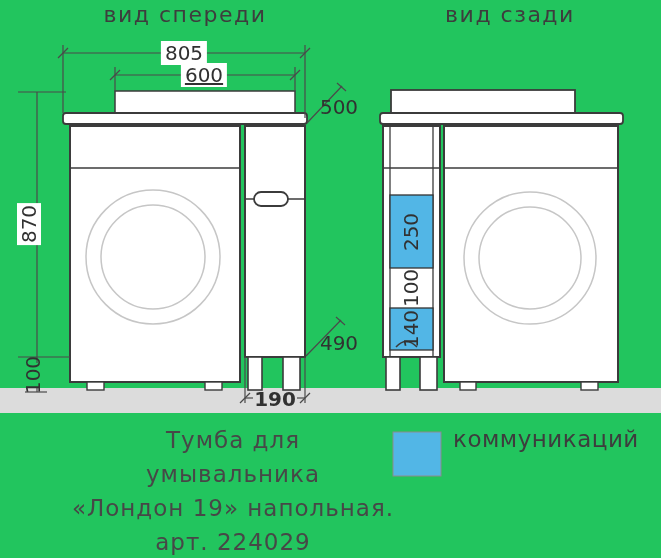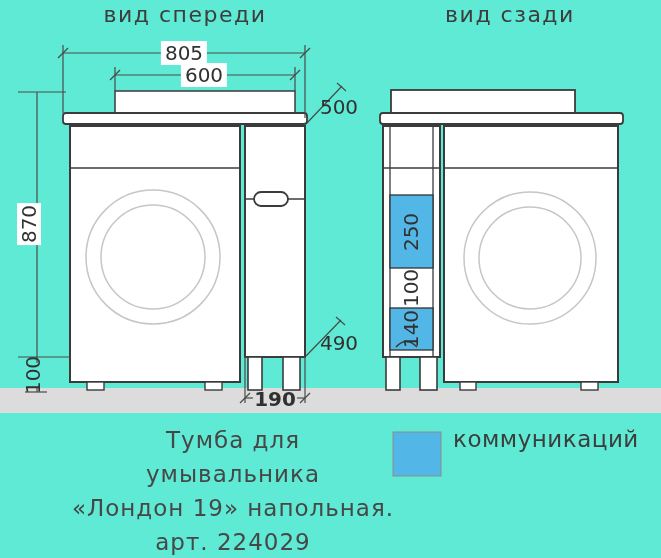--- a/index.html
+++ b/index.html
@@ -1,17 +1,17 @@
 <!DOCTYPE html>
 <html><head>
 <meta charset="utf-8">
 <style>
   html,body{margin:0;padding:0;background:#fff;}
   .stage{
-    position:relative;width:661px;height:558px;background:#5eead4;
+    position:relative;width:661px;height:558px;background:#22c55e;
     font-family:"DejaVu Sans","Liberation Sans",sans-serif;overflow:hidden;
   }
   svg.draw{position:absolute;left:0;top:0;}
   .lbl{position:absolute;white-space:nowrap;color:#3a3a3a;}
   .title{font-size:22px;letter-spacing:1.5px;color:#3d3d3d;transform:translate(-50%,0);}
   .dim{font-size:20px;color:#313131;transform:translate(-50%,-50%);}
   .dim.bg{background:#ffffff;padding:0 4px;}
   .dim.rot{transform:translate(-50%,-50%) rotate(-90deg);}
   .dim.rot.bg{background:#ffffff;padding:0 2px;}
   .caption{
@@ -103,21 +103,21 @@
       <line x1="297" y1="398" x2="305" y2="398"></line>
       <line x1="240" y1="403" x2="250" y2="393"></line>
       <line x1="300" y1="403" x2="310" y2="393"></line>
     </g>
   </svg>
 
   <div class="lbl title" style="left:185px;top:2px;">вид спереди</div>
   <div class="lbl title" style="left:510px;top:2px;text-align:right;">вид сзади</div>
 
   <div class="lbl dim bg" style="left:184px;top:53px;">805</div>
-  <div class="lbl dim bg" style="left:204px;top:75px;">600</div>
+  <div class="lbl dim bg" style="left:204px;top:75px;text-decoration:underline;">600</div>
   <div class="lbl dim" style="left:339px;top:107px;">500</div>
   <div class="lbl dim rot bg" style="left:29px;top:224px;">870</div>
   <div class="lbl dim rot" style="left:33px;top:375px;">100</div>
   <div class="lbl dim" style="left:339px;top:343px;">490</div>
   <div class="lbl dim" style="left:275px;top:399px;font-weight:bold;">190</div>
 
   <div class="lbl dim rot" style="left:411px;top:232px;">250</div>
   <div class="lbl dim rot" style="left:411px;top:288px;">100</div>
   <div class="lbl dim rot" style="left:411px;top:329px;">140</div>
 

